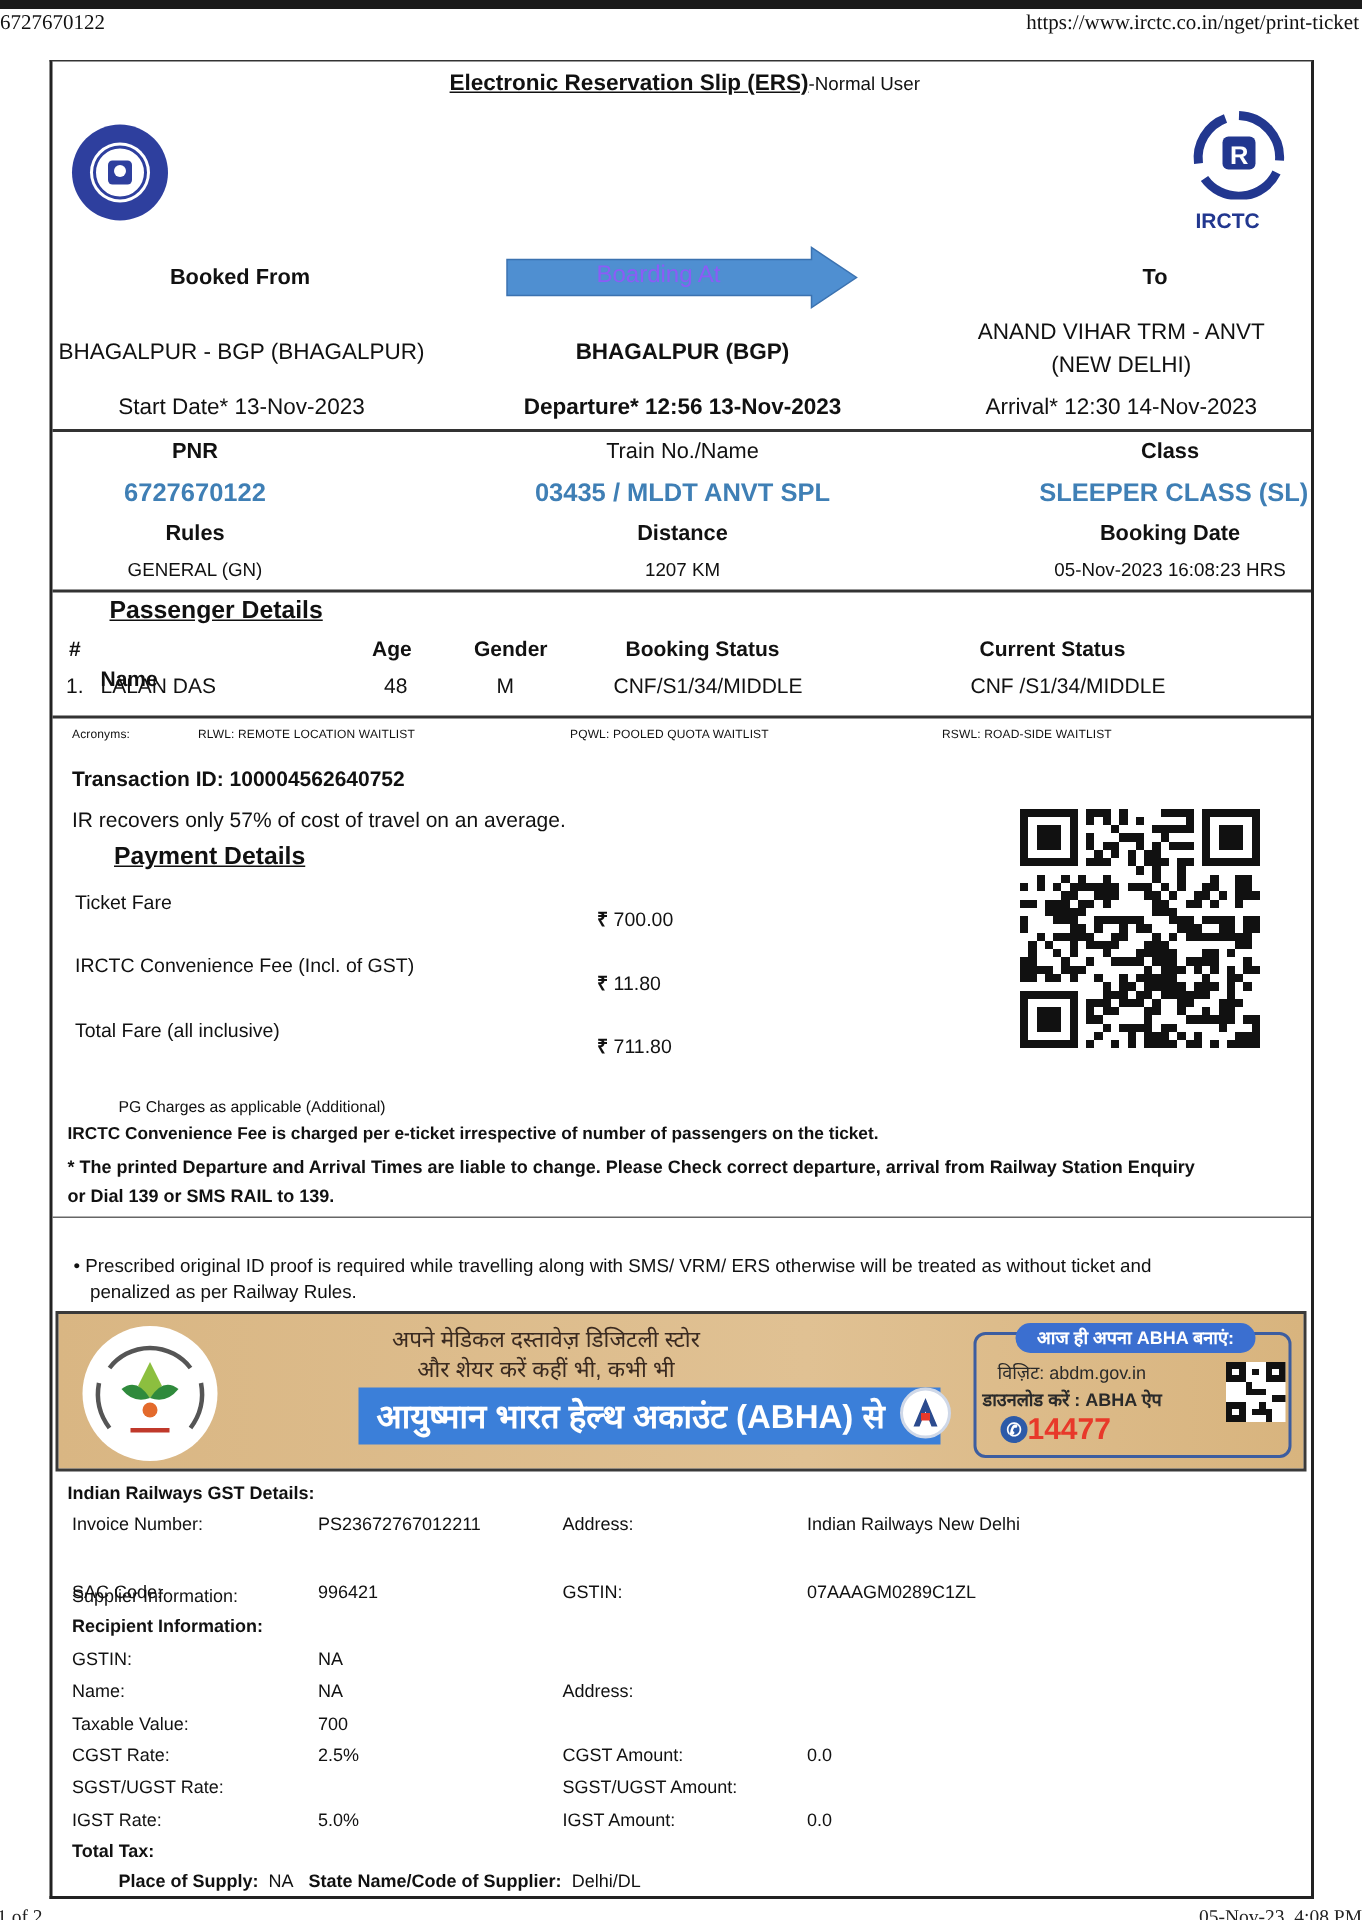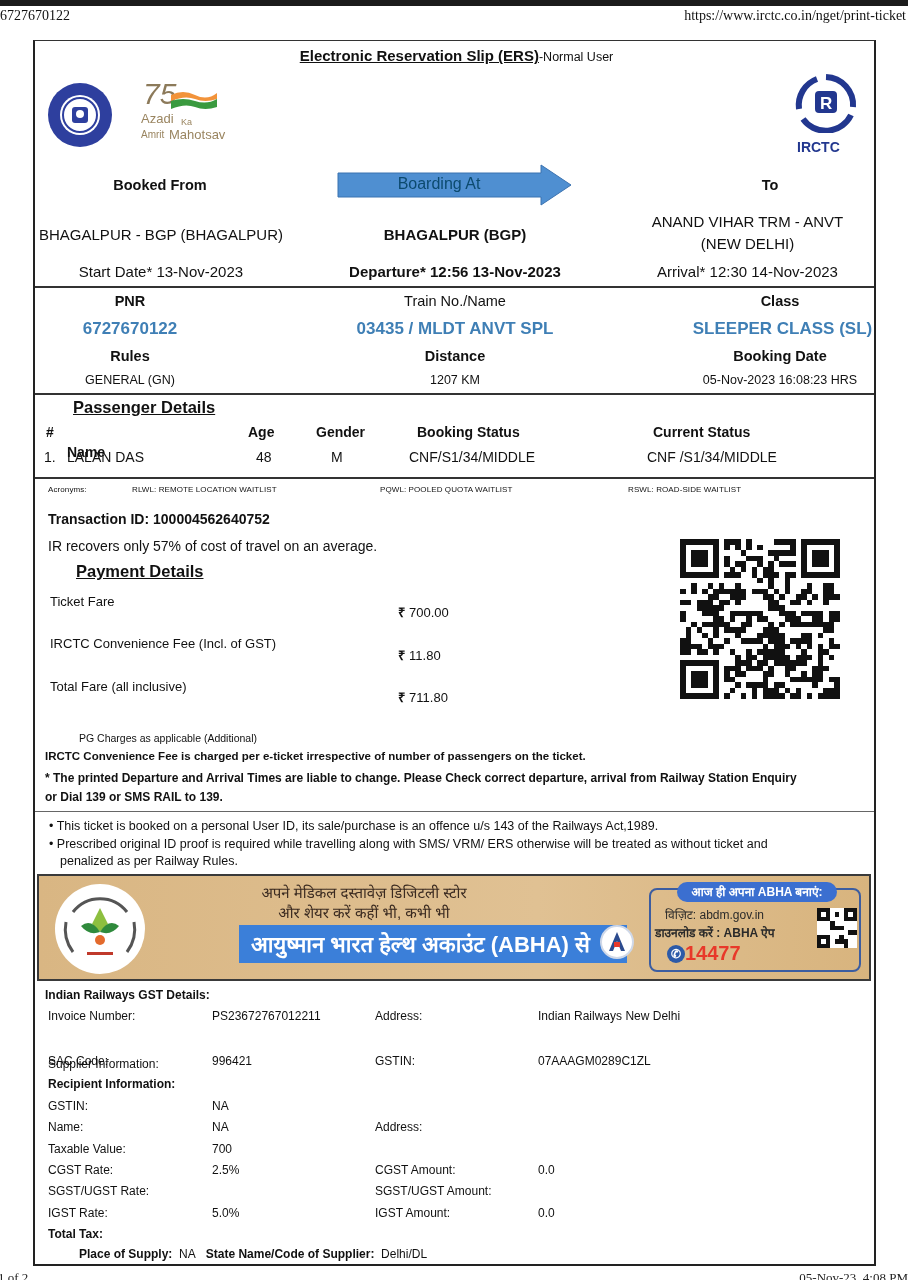--- a/index.html
+++ b/index.html
@@ -46,51 +46,40 @@
   </div>
 
   <svg class="abs" style="left:11px;top:40px;" width="68" height="68">
     <circle cx="34" cy="34" r="32" fill="#2e3f9e"></circle>
     <circle cx="34" cy="34" r="20" fill="#fff"></circle>
     <circle cx="34" cy="34" r="17" fill="none" stroke="#2e3f9e" stroke-width="2"></circle>
     <rect x="26" y="26" width="16" height="16" rx="3" fill="#2e3f9e"></rect>
     <circle cx="34" cy="33" r="4" fill="#fff"></circle>
   </svg>
 
-  <div class="abs" style="left:100px;top:40px;width:110px;height:70px;">
-    <span class="abs" style="left:8px;top:-4px;font-size:30px;color:#8c7a5a;font-style:italic;">75</span>
-    <svg class="abs" style="left:34px;top:8px;" width="50" height="22">
-      <path d="M2 6 Q14 0 26 6 T48 4 L48 10 Q36 14 26 10 T2 12 Z" fill="#f2933a"></path>
-      <path d="M2 12 Q14 8 26 12 T48 10 L48 18 Q36 22 26 18 T2 20 Z" fill="#3a9a3f"></path>
-    </svg>
-    <span class="abs" style="left:6px;top:30px;font-size:13px;color:#9a8560;">Azadi</span>
-    <span class="abs" style="left:46px;top:36px;font-size:9px;color:#9a8560;">Ka</span>
-    <span class="abs" style="left:6px;top:48px;font-size:10px;color:#9a8560;">Amrit</span>
-    <span class="abs" style="left:34px;top:46px;font-size:13px;color:#9a8560;">Mahotsav</span>
-  </div>
 
 
   <div class="abs" style="left:756px;top:30px;width:72px;height:90px;">
     <svg class="abs" style="left:2px;top:2px;" width="66" height="60">
       <path d="M33 4 A28 28 0 0 1 60 34" fill="none" stroke="#22378f" stroke-width="6"></path>
       <path d="M58 42 A28 28 0 0 1 10 46" fill="none" stroke="#22378f" stroke-width="6"></path>
       <path d="M6 36 A28 28 0 0 1 24 6" fill="none" stroke="#22378f" stroke-width="6"></path>
       <rect x="22" y="18" width="22" height="22" rx="4" fill="#22378f"></rect>
       <text x="27" y="36" font-size="17" font-weight="bold" fill="#fff" font-family="Liberation Sans, sans-serif">R</text>
     </svg>
     <span class="abs" style="left:6px;top:68px;font-size:14px;font-weight:bold;color:#22378f;">IRCTC</span>
   </div>
 
   <div class="abs sc lbl-b" style="left:40px;top:136px;width:170px;">Booked From</div>
 
   <div class="abs" style="left:302px;top:123px;width:236px;height:42px;">
     <svg class="abs" style="left:0;top:0;" width="236" height="42">
       <polygon points="1,9 204,9 204,1 234,21 204,41 204,33 1,33" fill="#4f8fd1" stroke="#3b72b0" stroke-width="1"></polygon>
     </svg>
-    <span class="abs sc" style="left:0;top:11px;width:204px;font-size:16px;color:#0c4a6e;">Boarding At</span>
+    <span class="abs sc" style="left:0;top:11px;width:204px;font-size:16px;color:#8b5cf6;">Boarding At</span>
   </div>
 
   <div class="abs sc lbl-b" style="left:660px;top:136px;width:150px;">To</div>
 
   <div class="abs sc val" style="left:0;top:185px;width:252px;">BHAGALPUR - BGP (BHAGALPUR)</div>
   <div class="abs sc val" style="left:300px;top:185px;width:240px;font-weight:bold;">BHAGALPUR (BGP)</div>
   <div class="abs sc val" style="left:585px;top:172px;width:255px;">ANAND VIHAR TRM - ANVT</div>
   <div class="abs sc val" style="left:585px;top:194px;width:255px;">(NEW DELHI)</div>
 
   <div class="abs sc val" style="left:0;top:222px;width:252px;">Start Date* 13-Nov-2023</div>
@@ -160,21 +149,20 @@
       <path d="M8 0h1v1h-1zM9 0h1v1h-1zM10 0h1v1h-1zM12 0h1v1h-1zM17 0h1v1h-1zM18 0h1v1h-1zM19 0h1v1h-1zM20 0h1v1h-1zM8 1h1v1h-1zM10 1h1v1h-1zM12 1h1v1h-1zM14 1h1v1h-1zM20 1h1v1h-1zM11 2h1v1h-1zM16 2h1v1h-1zM17 2h1v1h-1zM18 2h1v1h-1zM19 2h1v1h-1zM20 2h1v1h-1zM8 3h1v1h-1zM12 3h1v1h-1zM13 3h1v1h-1zM14 3h1v1h-1zM17 3h1v1h-1zM8 4h1v1h-1zM10 4h1v1h-1zM11 4h1v1h-1zM14 4h1v1h-1zM16 4h1v1h-1zM18 4h1v1h-1zM19 4h1v1h-1zM20 4h1v1h-1zM9 5h1v1h-1zM11 5h1v1h-1zM13 5h1v1h-1zM15 5h1v1h-1zM16 5h1v1h-1zM8 6h1v1h-1zM9 6h1v1h-1zM10 6h1v1h-1zM13 6h1v1h-1zM15 6h1v1h-1zM16 6h1v1h-1zM17 6h1v1h-1zM19 6h1v1h-1zM20 6h1v1h-1zM14 7h1v1h-1zM16 7h1v1h-1zM19 7h1v1h-1zM2 8h1v1h-1zM5 8h1v1h-1zM7 8h1v1h-1zM10 8h1v1h-1zM16 8h1v1h-1zM19 8h1v1h-1zM23 8h1v1h-1zM26 8h1v1h-1zM27 8h1v1h-1zM0 9h1v1h-1zM2 9h1v1h-1zM4 9h1v1h-1zM6 9h1v1h-1zM7 9h1v1h-1zM8 9h1v1h-1zM9 9h1v1h-1zM10 9h1v1h-1zM11 9h1v1h-1zM13 9h1v1h-1zM14 9h1v1h-1zM15 9h1v1h-1zM17 9h1v1h-1zM19 9h1v1h-1zM22 9h1v1h-1zM23 9h1v1h-1zM26 9h1v1h-1zM27 9h1v1h-1zM5 10h1v1h-1zM6 10h1v1h-1zM9 10h1v1h-1zM10 10h1v1h-1zM11 10h1v1h-1zM15 10h1v1h-1zM16 10h1v1h-1zM18 10h1v1h-1zM21 10h1v1h-1zM22 10h1v1h-1zM24 10h1v1h-1zM26 10h1v1h-1zM27 10h1v1h-1zM28 10h1v1h-1zM0 11h1v1h-1zM1 11h1v1h-1zM3 11h1v1h-1zM4 11h1v1h-1zM5 11h1v1h-1zM7 11h1v1h-1zM8 11h1v1h-1zM10 11h1v1h-1zM16 11h1v1h-1zM17 11h1v1h-1zM20 11h1v1h-1zM21 11h1v1h-1zM23 11h1v1h-1zM26 11h1v1h-1zM3 12h1v1h-1zM4 12h1v1h-1zM5 12h1v1h-1zM6 12h1v1h-1zM7 12h1v1h-1zM16 12h1v1h-1zM17 12h1v1h-1zM18 12h1v1h-1zM0 13h1v1h-1zM4 13h1v1h-1zM5 13h1v1h-1zM6 13h1v1h-1zM9 13h1v1h-1zM10 13h1v1h-1zM11 13h1v1h-1zM12 13h1v1h-1zM13 13h1v1h-1zM14 13h1v1h-1zM18 13h1v1h-1zM19 13h1v1h-1zM20 13h1v1h-1zM22 13h1v1h-1zM23 13h1v1h-1zM24 13h1v1h-1zM25 13h1v1h-1zM27 13h1v1h-1zM28 13h1v1h-1zM0 14h1v1h-1zM6 14h1v1h-1zM7 14h1v1h-1zM9 14h1v1h-1zM12 14h1v1h-1zM14 14h1v1h-1zM15 14h1v1h-1zM19 14h1v1h-1zM20 14h1v1h-1zM21 14h1v1h-1zM24 14h1v1h-1zM25 14h1v1h-1zM27 14h1v1h-1zM28 14h1v1h-1zM2 15h1v1h-1zM4 15h1v1h-1zM5 15h1v1h-1zM6 15h1v1h-1zM7 15h1v1h-1zM8 15h1v1h-1zM11 15h1v1h-1zM12 15h1v1h-1zM16 15h1v1h-1zM18 15h1v1h-1zM20 15h1v1h-1zM21 15h1v1h-1zM22 15h1v1h-1zM23 15h1v1h-1zM24 15h1v1h-1zM25 15h1v1h-1zM26 15h1v1h-1zM27 15h1v1h-1zM1 16h1v1h-1zM3 16h1v1h-1zM6 16h1v1h-1zM8 16h1v1h-1zM9 16h1v1h-1zM10 16h1v1h-1zM11 16h1v1h-1zM15 16h1v1h-1zM16 16h1v1h-1zM17 16h1v1h-1zM26 16h1v1h-1zM27 16h1v1h-1zM1 17h1v1h-1zM4 17h1v1h-1zM6 17h1v1h-1zM10 17h1v1h-1zM14 17h1v1h-1zM15 17h1v1h-1zM16 17h1v1h-1zM17 17h1v1h-1zM18 17h1v1h-1zM22 17h1v1h-1zM23 17h1v1h-1zM25 17h1v1h-1zM0 18h1v1h-1zM1 18h1v1h-1zM5 18h1v1h-1zM8 18h1v1h-1zM11 18h1v1h-1zM12 18h1v1h-1zM13 18h1v1h-1zM14 18h1v1h-1zM16 18h1v1h-1zM17 18h1v1h-1zM18 18h1v1h-1zM20 18h1v1h-1zM21 18h1v1h-1zM22 18h1v1h-1zM23 18h1v1h-1zM27 18h1v1h-1zM0 19h1v1h-1zM1 19h1v1h-1zM2 19h1v1h-1zM3 19h1v1h-1zM5 19h1v1h-1zM6 19h1v1h-1zM7 19h1v1h-1zM15 19h1v1h-1zM17 19h1v1h-1zM18 19h1v1h-1zM19 19h1v1h-1zM21 19h1v1h-1zM23 19h1v1h-1zM25 19h1v1h-1zM27 19h1v1h-1zM28 19h1v1h-1zM0 20h1v1h-1zM1 20h1v1h-1zM3 20h1v1h-1zM4 20h1v1h-1zM6 20h1v1h-1zM9 20h1v1h-1zM12 20h1v1h-1zM14 20h1v1h-1zM15 20h1v1h-1zM16 20h1v1h-1zM17 20h1v1h-1zM18 20h1v1h-1zM22 20h1v1h-1zM25 20h1v1h-1zM26 20h1v1h-1zM10 21h1v1h-1zM12 21h1v1h-1zM13 21h1v1h-1zM15 21h1v1h-1zM16 21h1v1h-1zM17 21h1v1h-1zM18 21h1v1h-1zM19 21h1v1h-1zM21 21h1v1h-1zM22 21h1v1h-1zM23 21h1v1h-1zM25 21h1v1h-1zM27 21h1v1h-1zM10 22h1v1h-1zM11 22h1v1h-1zM12 22h1v1h-1zM14 22h1v1h-1zM15 22h1v1h-1zM17 22h1v1h-1zM18 22h1v1h-1zM19 22h1v1h-1zM20 22h1v1h-1zM21 22h1v1h-1zM22 22h1v1h-1zM25 22h1v1h-1zM8 23h1v1h-1zM9 23h1v1h-1zM10 23h1v1h-1zM12 23h1v1h-1zM13 23h1v1h-1zM14 23h1v1h-1zM16 23h1v1h-1zM19 23h1v1h-1zM20 23h1v1h-1zM24 23h1v1h-1zM25 23h1v1h-1zM26 23h1v1h-1zM8 24h1v1h-1zM10 24h1v1h-1zM11 24h1v1h-1zM15 24h1v1h-1zM16 24h1v1h-1zM19 24h1v1h-1zM22 24h1v1h-1zM24 24h1v1h-1zM25 24h1v1h-1zM8 25h1v1h-1zM9 25h1v1h-1zM15 25h1v1h-1zM20 25h1v1h-1zM21 25h1v1h-1zM22 25h1v1h-1zM23 25h1v1h-1zM24 25h1v1h-1zM25 25h1v1h-1zM27 25h1v1h-1zM28 25h1v1h-1zM10 26h1v1h-1zM12 26h1v1h-1zM13 26h1v1h-1zM14 26h1v1h-1zM15 26h1v1h-1zM17 26h1v1h-1zM18 26h1v1h-1zM24 26h1v1h-1zM28 26h1v1h-1zM9 27h1v1h-1zM13 27h1v1h-1zM15 27h1v1h-1zM16 27h1v1h-1zM17 27h1v1h-1zM19 27h1v1h-1zM21 27h1v1h-1zM26 27h1v1h-1zM27 27h1v1h-1zM28 27h1v1h-1zM8 28h1v1h-1zM11 28h1v1h-1zM13 28h1v1h-1zM15 28h1v1h-1zM16 28h1v1h-1zM17 28h1v1h-1zM18 28h1v1h-1zM20 28h1v1h-1zM21 28h1v1h-1zM23 28h1v1h-1zM25 28h1v1h-1zM26 28h1v1h-1zM27 28h1v1h-1zM28 28h1v1h-1zM0 0h7v7h-7zM1 1v5h5v-5zM2 2h3v3h-3zM22 0h7v7h-7zM23 1v5h5v-5zM24 2h3v3h-3zM0 22h7v7h-7zM1 23v5h5v-5zM2 24h3v3h-3z" fill="#111" fill-rule="evenodd"></path>
     </svg>
 
   <div class="abs" style="left:14px;top:691px;font-size:10.5px;margin-left:30px;">PG Charges as applicable (Additional)</div>
   <div class="abs" style="left:10px;top:709px;font-size:11.5px;font-weight:bold;">IRCTC Convenience Fee is charged per e-ticket irrespective of number of passengers on the ticket.</div>
   <div class="abs" style="left:10px;top:730px;font-size:12px;font-weight:bold;">* The printed Departure and Arrival Times are liable to change. Please Check correct departure, arrival from Railway Station Enquiry</div>
   <div class="abs" style="left:10px;top:749px;font-size:12px;font-weight:bold;">or Dial 139 or SMS RAIL to 139.</div>
 
   <div class="hr thin" style="top:770px;"></div>
 
-  <div class="abs" style="left:14px;top:778px;font-size:12.5px;">• <span>This ticket is booked on a personal User ID, its sale/purchase is an offence u/s 143 of the Railways Act,1989.</span></div>
   <div class="abs" style="left:14px;top:796px;font-size:12.5px;">• <span>Prescribed original ID proof is required while travelling along with SMS/ VRM/ ERS otherwise will be treated as without ticket and</span></div>
   <div class="abs" style="left:25px;top:813px;font-size:12.5px;">penalized as per Railway Rules.</div>
 
   <div class="banner">
     <svg class="abs" style="left:14px;top:6px;" width="94" height="94">
       <circle cx="47" cy="47" r="45" fill="#fff"></circle>
       <path d="M20 30 A34 34 0 0 1 74 30" fill="none" stroke="#555" stroke-width="3"></path>
       <path d="M13 40 A38 38 0 0 0 20 70" fill="none" stroke="#555" stroke-width="3"></path>
       <path d="M81 40 A38 38 0 0 1 74 70" fill="none" stroke="#555" stroke-width="3"></path>
       <path d="M47 26 L55 42 L47 50 L39 42 Z" fill="#8cbf3f"></path>

